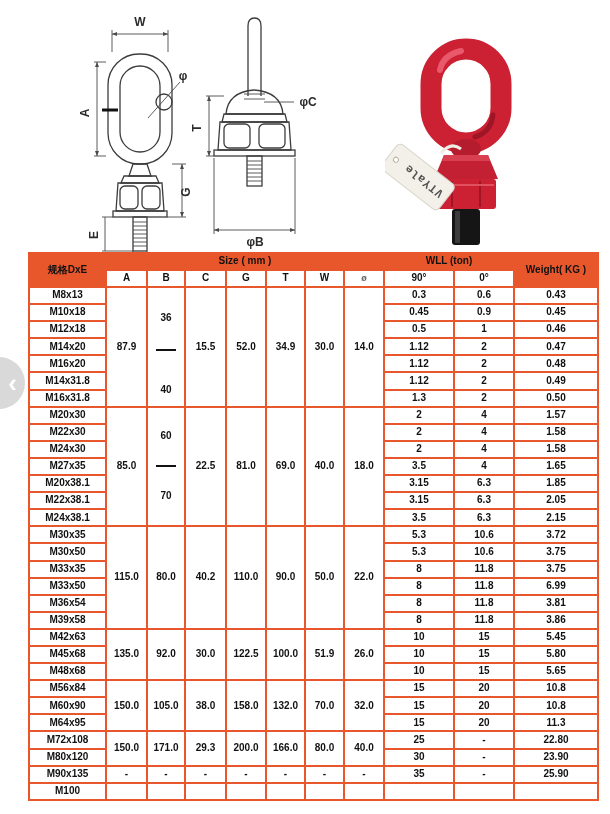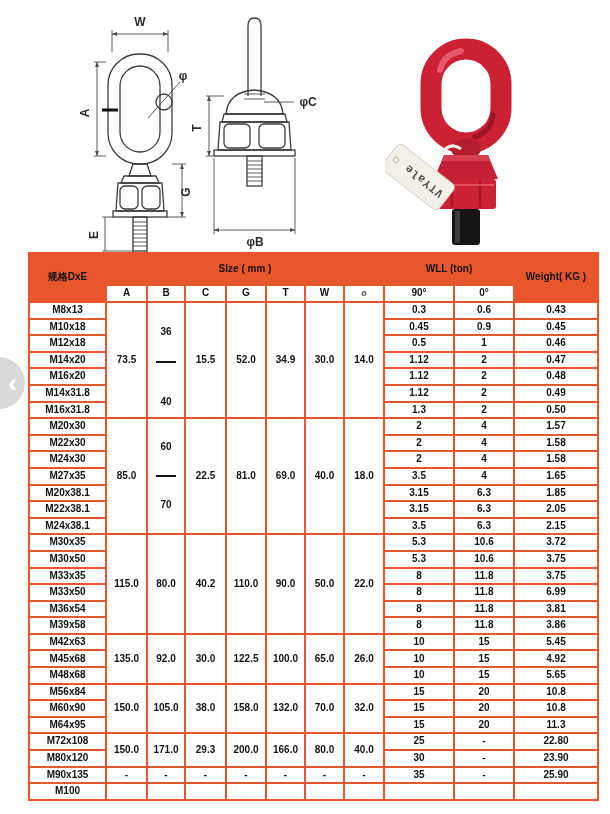--- a/index.html
+++ b/index.html
@@ -24,21 +24,21 @@
             padding-right:8px;box-sizing:border-box;cursor:pointer;}
   .nav-prev span{color:#ffffff;font-size:26px;line-height:1;font-weight:bold;}
 
   
   .table-wrap{position:absolute;left:28px;top:252px;width:569px;}
   table.spec{width:569px;height:549px;border-collapse:collapse;table-layout:fixed;
              border:2px solid #e8572b;}
   table.spec th,table.spec td{border:2px solid #e8572b;text-align:center;vertical-align:middle;
              padding:0;color:#111;font-weight:bold;font-size:10px;line-height:1.05;
              overflow:hidden;white-space:nowrap;}
-  table.spec .h1{height:32px;}
+  table.spec .h1{height:17px;}
   table.spec .h2{height:17px;}
   th.oh{background:#e8572b;color:#ffffff;font-size:11px;}
   .h2 th{background:#ffffff;color:#1c1c1c;font-size:11px;}
   .h2 th.phicol{color:#666;font-size:9px;}
   td.split{position:relative;padding:0;}
   .sp-wrap{position:absolute;left:0;top:0;right:0;bottom:0;display:flex;flex-direction:column;}
   .sp-a,.sp-b{display:flex;align-items:center;justify-content:center;}
   .sp-line{flex:0 0 2px;height:2px;width:58%;margin:0 auto;background:#111;}
 </style>
 </head>
@@ -194,21 +194,21 @@
           <th>T</th>
           <th>W</th>
           <th class="phicol">ø</th>
           <th>90°</th>
           <th>0°</th>
         </tr>
       </thead>
       <tbody>
           <tr>
             <td>M8x13</td>
-            <td rowspan="7">73.5</td>
+            <td rowspan="7">87.9</td>
             <td rowspan="7" class="split">
               <div class="sp-wrap">
                 <div class="sp-a" style="flex-grow: 0.71;">36</div>
                 <div class="sp-line"></div>
                 <div class="sp-b" style="flex-grow: 0.29; margin-top: 24px;">40</div>
               </div>
             </td>
             <td rowspan="7">15.5</td>
             <td rowspan="7">52.0</td>
             <td rowspan="7">34.9</td>
@@ -352,31 +352,31 @@
             <td>11.8</td>
             <td>3.86</td>
           </tr>
           <tr>
             <td>M42x63</td>
             <td rowspan="3">135.0</td>
             <td rowspan="3">92.0</td>
             <td rowspan="3">30.0</td>
             <td rowspan="3">122.5</td>
             <td rowspan="3">100.0</td>
-            <td rowspan="3">65.0</td>
+            <td rowspan="3">51.9</td>
             <td rowspan="3">26.0</td>
             <td>10</td>
             <td>15</td>
             <td>5.45</td>
           </tr>
           <tr>
             <td>M45x68</td>
             <td>10</td>
             <td>15</td>
-            <td>4.92</td>
+            <td>5.80</td>
           </tr>
           <tr>
             <td>M48x68</td>
             <td>10</td>
             <td>15</td>
             <td>5.65</td>
           </tr>
           <tr>
             <td>M56x84</td>
             <td rowspan="3">150.0</td>

